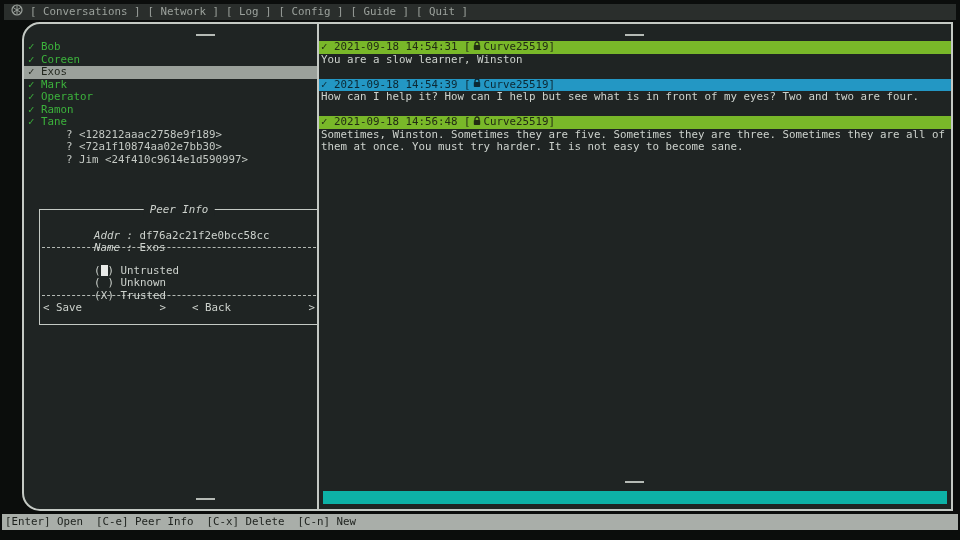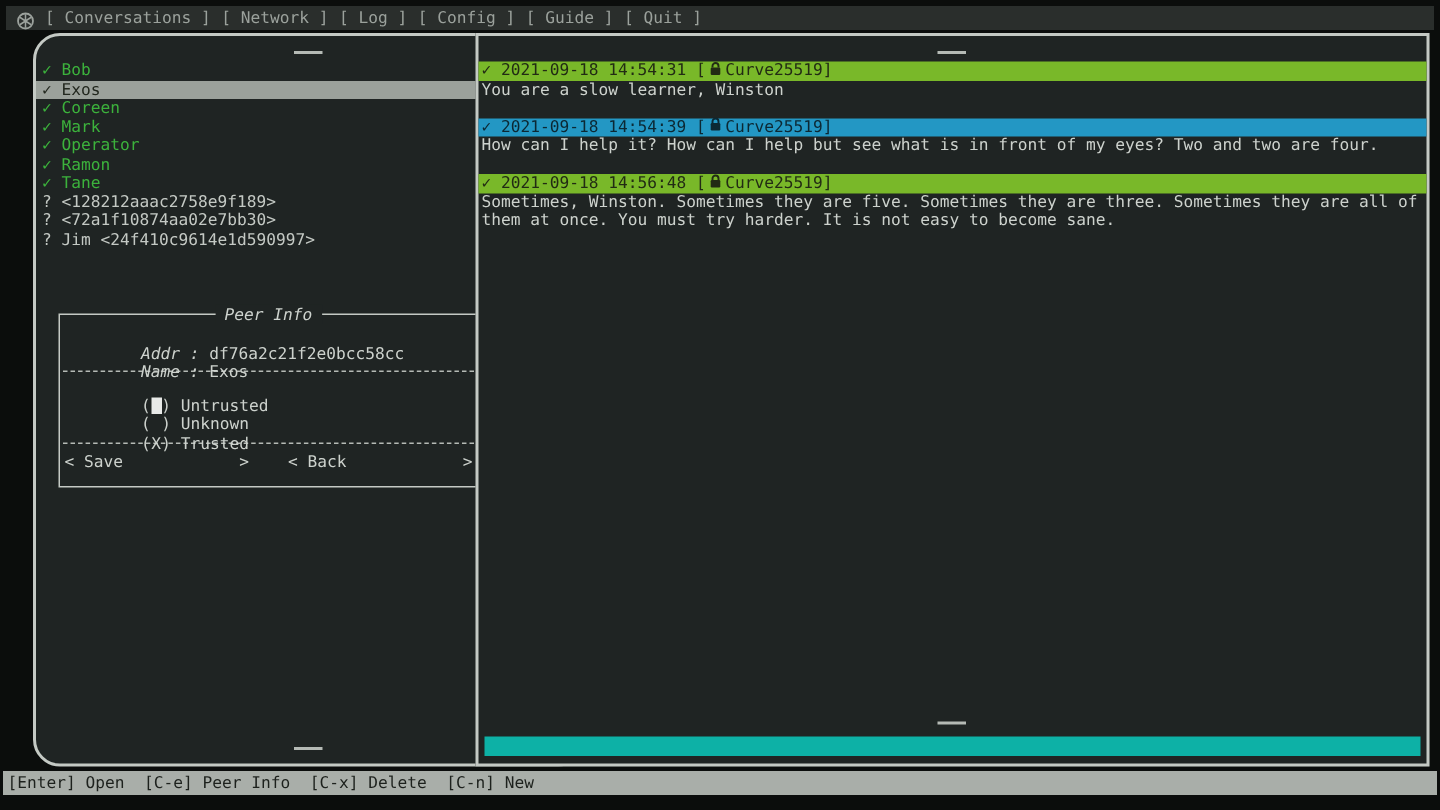--- a/index.html
+++ b/index.html
@@ -11,21 +11,21 @@
     color: var(--body_fg, #cdd2cd);
     overflow: hidden;
   }
   .screen { position:relative; width:960px; height:540px; }
 
   
   .menubar {
     position:absolute; left:4px; top:4px; right:4px; height:16px;
     background: var(--menubar_bg, #2a2e2c);
     color: var(--menubar_fg, #9ba19c);
-    display:flex; align-items:flex-end; gap:7px;
+    display:flex; align-items:flex-start; gap:7px;
     padding-left:7px; line-height:16px; white-space:pre;
   }
   .logo { display:inline-flex; width:12px; height:12px; flex:0 0 auto; }
 
   
   .panel {
     position:absolute; top:22px; height:489px;
     background: var(--panel_bg, #1f2423);
     border: 2px solid var(--border, #c4c9c4);
   }
@@ -41,21 +41,21 @@
   .dash.bot-right { bottom:26px; }
 
   
   .contacts { list-style:none; margin-top:17px; }
   .contacts li {
     height:12.5px; line-height:12.5px; padding-left:4px; white-space:pre;
     cursor:default;
   }
   .contacts .st { display:inline-block; width:13px; }
   .contacts li.trusted { color: var(--trusted_green, #3cb23c); }
-  .contacts li.unknown { color: var(--unknown_fg, #c4c9c4); }
+  .contacts li.unknown { color: var(--unknown_fg, #c4c9c4); margin-left: 38px; }
   .contacts li.blocked { color: var(--blocked_red, #a3281e); }
   .contacts li.selected {
     background: var(--selected_bg, #9ba19b);
     color: var(--selected_fg, #23281f);
   }
 
   
   .peerbox {
     position:absolute; left:15px; top:185px; width:280px; height:116px;
     border:1px solid var(--border, #c4c9c4);
@@ -132,22 +132,22 @@
     <span>[ Config ]</span>
     <span>[ Guide ]</span>
     <span>[ Quit ]</span>
   </header>
 
   <section class="panel left">
     <div class="dash top"></div>
 
     <ul class="contacts">
       <li class="trusted"><span class="st">✓</span><span>Bob</span></li>
+      <li class="trusted"><span class="st">✓</span><span>Coreen</span></li>
       <li class="trusted selected"><span class="st">✓</span><span>Exos</span></li>
-      <li class="trusted"><span class="st">✓</span><span>Coreen</span></li>
       <li class="trusted"><span class="st">✓</span><span>Mark</span></li>
       <li class="trusted"><span class="st">✓</span><span>Operator</span></li>
       <li class="trusted"><span class="st">✓</span><span>Ramon</span></li>
       <li class="trusted"><span class="st">✓</span><span>Tane</span></li>
       <li class="unknown"><span class="st">?</span><span>&lt;128212aaac2758e9f189&gt;</span></li>
       <li class="unknown"><span class="st">?</span><span>&lt;72a1f10874aa02e7bb30&gt;</span></li>
       <li class="unknown"><span class="st">?</span><span>Jim &lt;24f410c9614e1d590997&gt;</span></li>
     </ul>
 
     <div class="peerbox">

